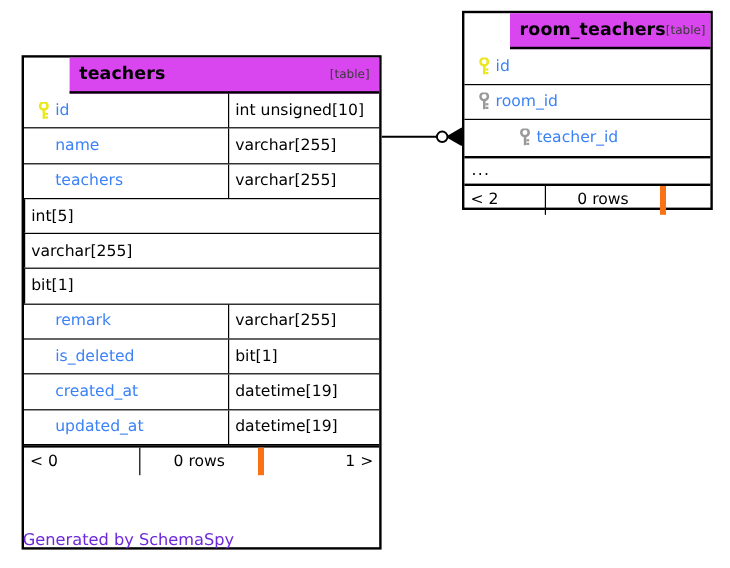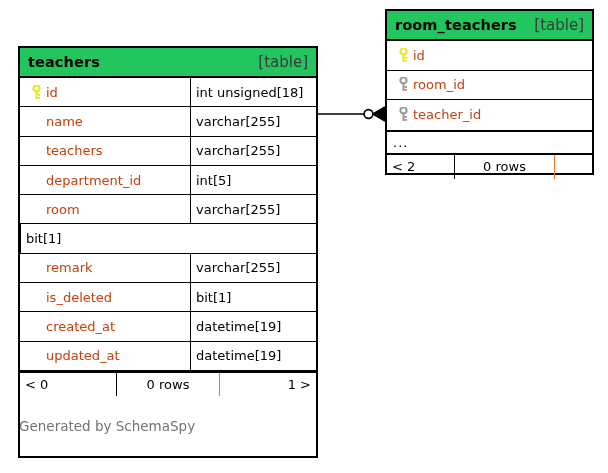--- a/index.html
+++ b/index.html
@@ -24,48 +24,49 @@
 
   
   .entity {
     position: absolute;
     border: 2px solid #000000;
     background: #ffffff;
     box-sizing: border-box;
   }
 
   .entity-header {
-    background: #22c55e;
+    background: #d946ef;
     border-bottom: 2px solid #000000;
     display: flex;
     align-items: center;
     justify-content: space-between;
     box-sizing: border-box;
     padding: 0 8px;
+    margin-left: 38px;
   }
   .entity-title {
     font-weight: bold;
     font-size: 14.5px;
     color: #000000;
     letter-spacing: 0.1px;
     white-space: nowrap;
   }
   .entity-tag {
-    font-size: 15px;
+    font-size: 10px;
     color: #3a3a3a;
     white-space: nowrap;
   }
 
   .row {
     display: flex;
     border-bottom: 1px solid #000000;
     box-sizing: border-box;
     align-items: stretch;
   }
-  .row:last-child { border-bottom: none; }
+  .row:last-child { border-bottom: none; padding-left: 34px; }
 
   .cell-name {
     display: flex;
     align-items: center;
     box-sizing: border-box;
     padding-left: 6px;
     overflow: hidden;
   }
   .cell-type {
     display: flex;
@@ -73,21 +74,21 @@
     box-sizing: border-box;
     border-left: 1px solid #000000;
     padding-left: 5px;
     font-size: 13px;
     color: #000000;
     white-space: nowrap;
     overflow: hidden;
   }
   .col-label {
     font-size: 13px;
-    color: #c2410c;
+    color: #3b82f6;
     white-space: nowrap;
     text-align: center;
   }
 
   
   .keyslot {
     width: 20px;
     min-width: 20px;
     display: flex;
     align-items: center;
@@ -115,21 +116,21 @@
   .foot-cell {
     display: flex;
     align-items: center;
     box-sizing: border-box;
     font-size: 13px;
     color: #000000;
     white-space: nowrap;
     overflow: hidden;
   }
   .foot-left   { justify-content: flex-start; padding-left: 5px; }
-  .foot-center { justify-content: center; border-left: 1px solid #000000; border-right: 1px solid #f97316; }
+  .foot-center { justify-content: center; border-left: 1px solid #000000; border-right: 5px solid #f97316; }
   .foot-right  { justify-content: flex-end; padding-right: 5px; }
   .foot-empty  { justify-content: flex-start; }
 
   
   #teachers {
     left: 18px;
     top: 46px;
     width: 300px;
     height: 412px;
   }
@@ -169,23 +170,23 @@
     top: 98px;
     width: 68px;
     height: 32px;
     pointer-events: none;
   }
 
   
   .caption {
     position: absolute;
     left: 19px;
-    top: 418px;
+    top: 442px;
     font-size: 13.5px;
-    color: #737373;
+    color: #6d28d9;
     white-space: nowrap;
   }
 </style>
 </head>
 <body>
 
 <div class="canvas">
 
   <div class="entity" id="teachers">
 
@@ -199,52 +200,44 @@
         <span class="keyslot">
           <svg width="11" height="15" viewBox="0 0 11 15" aria-hidden="true">
             <circle cx="5.5" cy="3.4" r="3.1" fill="none" stroke="#e8e81c" stroke-width="2.1"></circle>
             <rect x="4.5" y="5.6" width="2.1" height="8.4" fill="#e8e81c"></rect>
             <rect x="6.6" y="9.0" width="2.4" height="1.8" fill="#e8e81c"></rect>
             <rect x="6.6" y="12.0" width="2.4" height="1.8" fill="#e8e81c"></rect>
           </svg>
         </span>
         <span class="col-label">id</span>
       </div>
-      <div class="cell-type">int unsigned[18]</div>
+      <div class="cell-type">int unsigned[10]</div>
     </div>
 
     <div class="row">
       <div class="cell-name">
         <span class="keyslot"></span>
         <span class="col-label">name</span>
       </div>
       <div class="cell-type">varchar[255]</div>
     </div>
 
     <div class="row">
       <div class="cell-name">
         <span class="keyslot"></span>
         <span class="col-label">teachers</span>
       </div>
       <div class="cell-type">varchar[255]</div>
     </div>
 
     <div class="row">
-      <div class="cell-name">
-        <span class="keyslot"></span>
-        <span class="col-label">department_id</span>
-      </div>
       <div class="cell-type">int[5]</div>
     </div>
 
     <div class="row">
-      <div class="cell-name">
-        <span class="keyslot"></span>
-        <span class="col-label">room</span>
-      </div>
       <div class="cell-type">varchar[255]</div>
     </div>
 
     <div class="row">
       <div class="cell-type">bit[1]</div>
     </div>
 
     <div class="row">
       <div class="cell-name">
         <span class="keyslot"></span>

